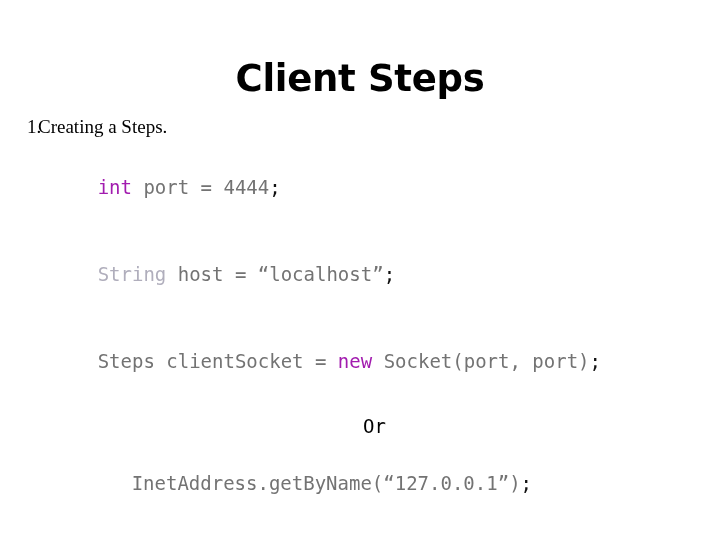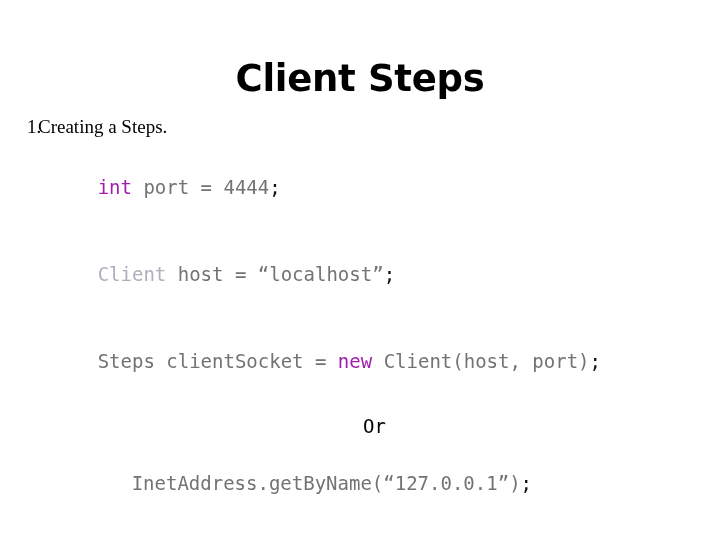--- a/index.html
+++ b/index.html
@@ -116,25 +116,25 @@
     <div class="num-item">
       <span class="num">1.</span>
       <span class="num-text">Creating a Steps.</span>
     </div>
 
     <div class="code-line">
       <span class="kw">int</span><span class="plain"> port = 4444</span><span class="dark">;</span>
     </div>
 
     <div class="code-line">
-      <span class="typ">Client</span><span class="plain"> host = “localhost”</span><span class="dark">;</span>
+      <span class="typ">String</span><span class="plain"> host = “localhost”</span><span class="dark">;</span>
     </div>
 
     <div class="code-line">
-      <span class="plain">Steps clientSocket = </span><span class="kw">new</span><span class="plain"> Client(host, port)</span><span class="dark">;</span>
+      <span class="plain">Steps clientSocket = </span><span class="kw">new</span><span class="plain"> Socket(port, port)</span><span class="dark">;</span>
     </div>
 
     <div class="or-line">Or</div>
 
     <div class="code-cont indent2">
       <span class="plain">InetAddress.getByName(“127.0.0.1”)</span><span class="dark">;</span>
     </div>
 
   </div>
 </div>

